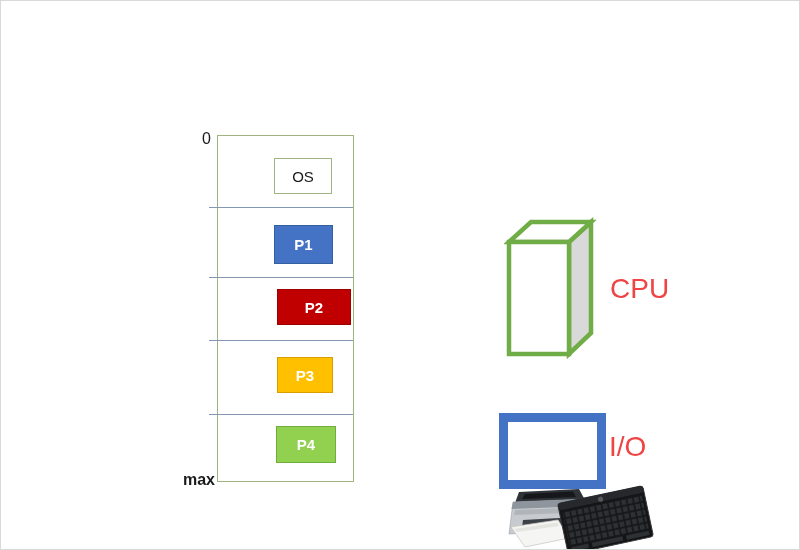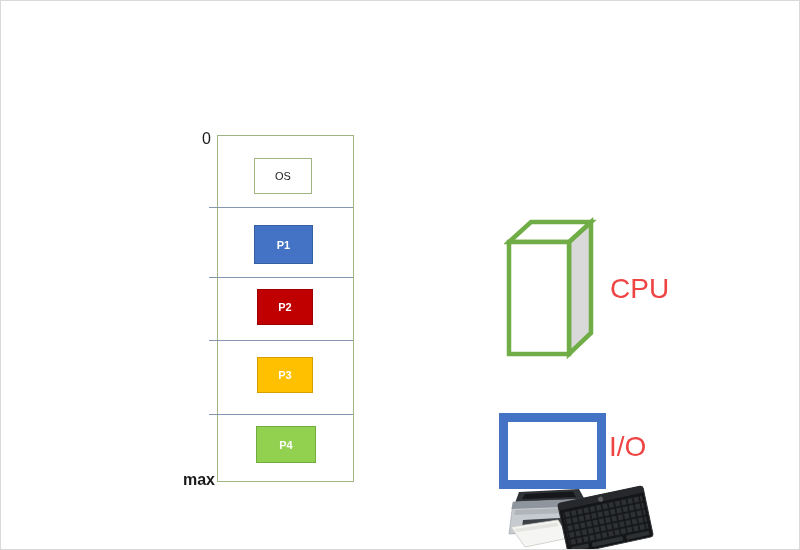--- a/index.html
+++ b/index.html
@@ -22,27 +22,27 @@
     position:absolute;left:216px;top:134px;width:137px;height:347px;
     border:1px solid #9fb482;box-sizing:border-box;background:#fff;
   }
   .mem-divider{
     position:absolute;left:-9px;right:0;height:0;
     border-top:1px solid #8496b0;
   }
   .d1{top:71px}.d2{top:141px}.d3{top:204px}.d4{top:278px}
   .mem-box{
     position:absolute;display:flex;align-items:center;justify-content:center;
-    font-size:11px;box-sizing:border-box;
+    font-size:15px;box-sizing:border-box;margin-left:20px;
   }
   .os-box{left:36px;top:22px;width:58px;height:36px;background:#ffffff;
     border:1px solid #9fb482;color:#1a1a1a;font-weight:500;}
   .proc{color:#ffffff;font-weight:bold;}
   .p1{left:36px;top:89px;width:59px;height:39px;background:#4472c4;border:1px solid #35609f;}
-  .p2{left:39px;top:153px;width:56px;height:36px;background:#c00000;border:1px solid #9e0000;}
+  .p2{left:39px;top:153px;width:74px;height:36px;background:#c00000;border:1px solid #9e0000;}
   .p3{left:39px;top:221px;width:56px;height:36px;background:#ffc000;border:1px solid #d89e00;}
   .p4{left:38px;top:290px;width:60px;height:37px;background:#92d050;border:1px solid #6fae3e;}
   .mem-label{position:absolute;font-size:16px;color:#1a1a1a;}
   .label-zero{left:194px;top:129px;width:16px;text-align:right;}
   .label-max{left:174px;top:470px;width:40px;text-align:right;font-weight:bold;}
   
   .cpu-svg{position:absolute;left:503px;top:216px;}
   .device-label{position:absolute;font-size:28px;font-weight:normal;color:#ef4444;}
   .cpu-label{left:609px;top:272px;}
   .io-label{left:608px;top:430px;}

